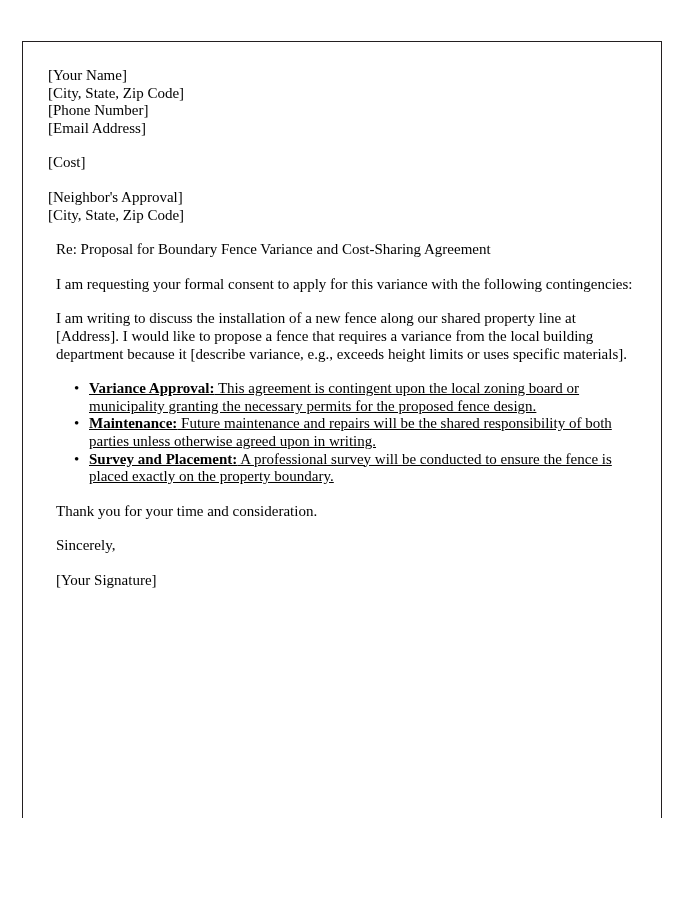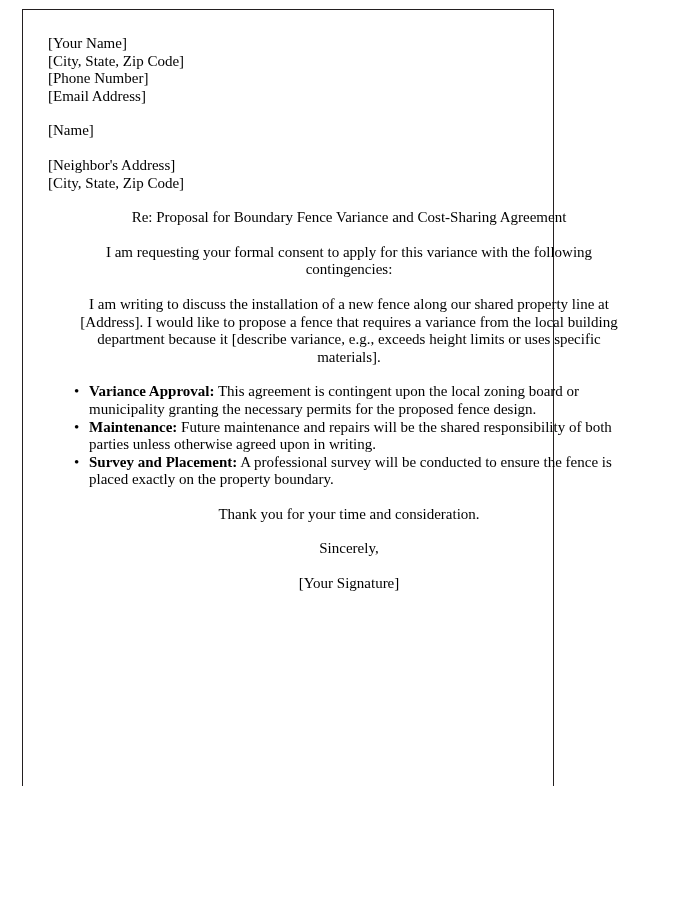--- a/index.html
+++ b/index.html
@@ -13,22 +13,22 @@
     position: relative;
     overflow: hidden;
     font-family: "Liberation Serif", "DejaVu Serif", serif;
     color: #000000;
   }
 
   
   #letter-page {
     position: absolute;
     left: 22px;
-    top: 9px;
-    width: 532px;
+    top: 41px;
+    width: 640px;
     height: 777px;
     box-sizing: border-box;
     border-left: 1.4px solid #231f20;
     border-top: 1.4px solid #231f20;
     border-right: 1.4px solid #231f20;
     border-bottom: none;
     background: #ffffff;
   }
 
   #letter-body {
@@ -44,29 +44,30 @@
     margin: 0 0 17px 0;
   }
   .block:last-child {
     margin-bottom: 0;
   }
   .line {
     display: block;
     white-space: pre-wrap;
   }
   p.para {
-    margin: 0 0 17px 16px;
-    text-align: center;
+    margin: 0 0 17px 8px;
+    text-align: left;
   }
 
   
   ul.contingencies {
     list-style: none;
     margin: 0 0 17px 0;
     padding: 0;
+    text-decoration: underline;
   }
   ul.contingencies > li {
     position: relative;
     padding-left: 41px;
     margin: 0;
     width: 575px;
     box-sizing: border-box;
   }
   ul.contingencies > li::before {
     content: "\2022";
@@ -87,25 +88,25 @@
   <div id="letter-body">
 
     <div class="block">
       <span class="line">[Your Name]</span>
       <span class="line">[City, State, Zip Code]</span>
       <span class="line">[Phone Number]</span>
       <span class="line">[Email Address]</span>
     </div>
 
     <div class="block">
-      <span class="line">[Name]</span>
+      <span class="line">[Cost]</span>
     </div>
 
     <div class="block">
-      <span class="line">[Neighbor's Address]</span>
+      <span class="line">[Neighbor's Approval]</span>
       <span class="line">[City, State, Zip Code]</span>
     </div>
 
     <p class="para">Re: Proposal for Boundary Fence Variance and Cost-Sharing Agreement</p>
 
 
     <p class="para">I am requesting your formal consent to apply for this variance with the following contingencies:</p>
 
     <p class="para">I am writing to discuss the installation of a new fence along our shared property line at [Address]. I would like to propose a fence that requires a variance from the local building department because it [describe variance, e.g., exceeds height limits or uses specific materials].</p>
 

